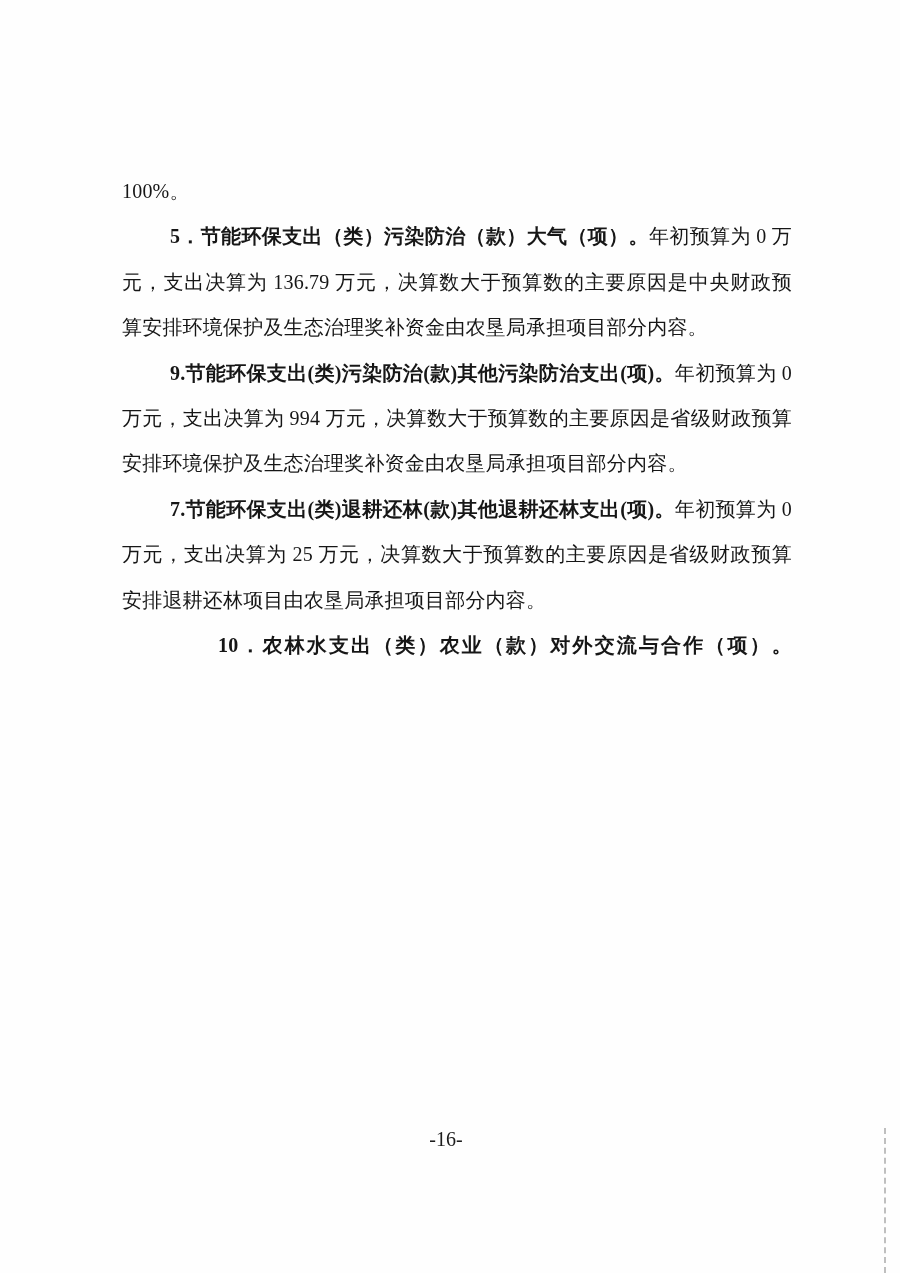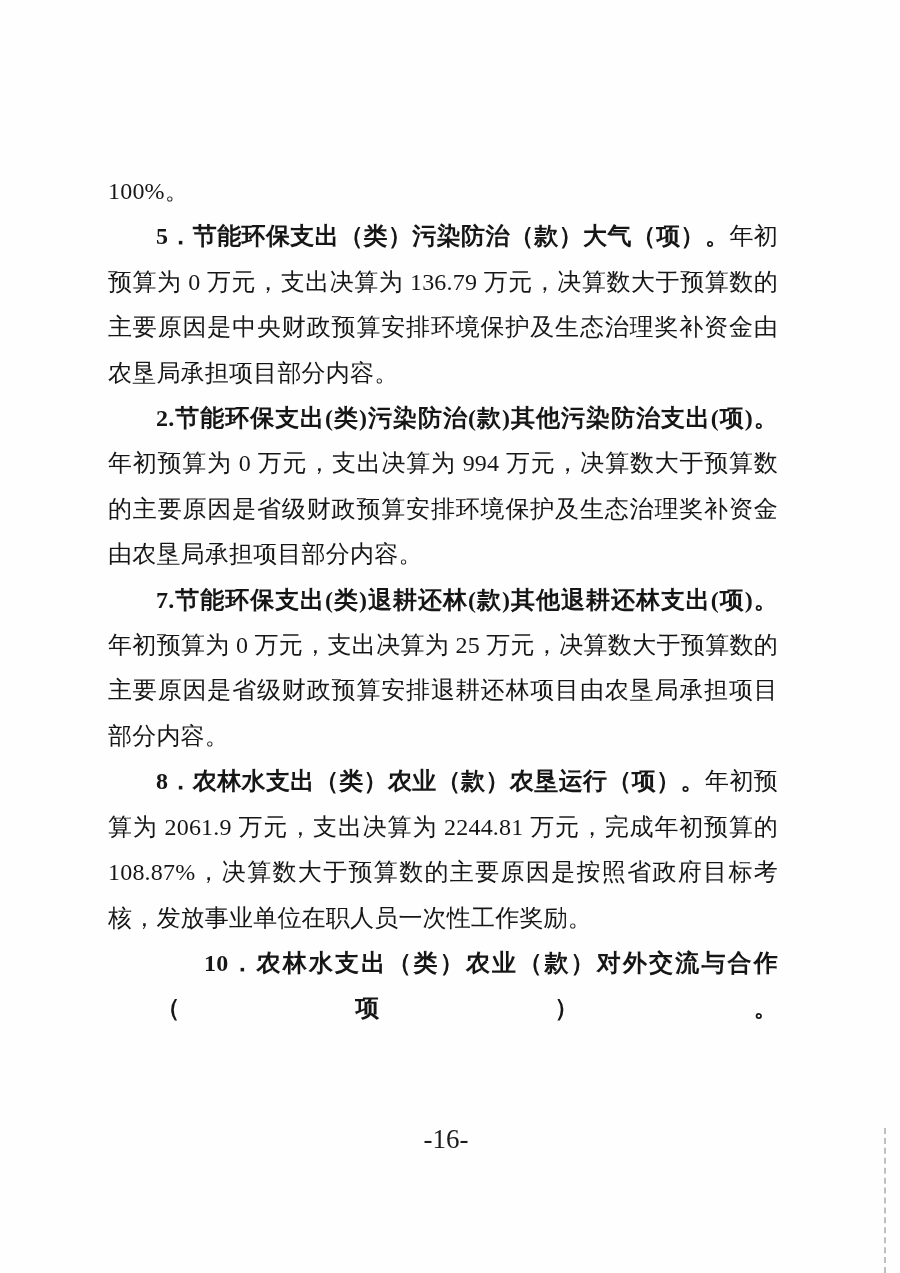--- a/index.html
+++ b/index.html
@@ -11,24 +11,24 @@
     position: relative;
     width: 900px;
     height: 1273px;
     background: #fefefe;
     overflow: hidden;
     font-family: "Liberation Serif", "DejaVu Serif", serif;
     color: #161616;
   }
   .text-column {
     position: absolute;
-    left: 108px;
+    left: 122px;
     top: 169px;
     width: 670px;
-    font-size: 24px;
+    font-size: 20px;
     line-height: 45.4px;
     text-align: justify;
     text-justify: inter-ideograph;
     letter-spacing: 0.2px;
   }
   .para {
     margin: 0;
     padding: 0;
   }
   .para.indent {
@@ -40,21 +40,21 @@
   }
   .hd {
     font-weight: 700;
   }
   .page-number {
     position: absolute;
     left: 122px;
     top: 1124px;
     width: 648px;
     text-align: center;
-    font-size: 27px;
+    font-size: 20px;
     line-height: 30px;
     color: #1c1c1c;
   }
   .edge-dashed-line {
     position: absolute;
     left: 884px;
     top: 1128px;
     height: 145px;
     width: 0;
     border-left: 2px dashed #b0b0b0;
@@ -65,25 +65,24 @@
 <body>
 
 <div class="page">
 
   <div class="text-column">
 
     <p class="para"><span>100%。</span></p>
 
     <p class="para indent"><span class="hd">5．节能环保支出（类）污染防治（款）大气（项）。</span><span>年初预算为 0 万元，支出决算为 136.79 万元，决算数大于预算数的主要原因是中央财政预算安排环境保护及生态治理奖补资金由农垦局承担项目部分内容。</span></p>
 
-    <p class="para indent"><span class="hd">2.节能环保支出(类)污染防治(款)其他污染防治支出(项)。</span><span>年初预算为 0 万元，支出决算为 994 万元，决算数大于预算数的主要原因是省级财政预算安排环境保护及生态治理奖补资金由农垦局承担项目部分内容。</span></p>
+    <p class="para indent"><span class="hd">9.节能环保支出(类)污染防治(款)其他污染防治支出(项)。</span><span>年初预算为 0 万元，支出决算为 994 万元，决算数大于预算数的主要原因是省级财政预算安排环境保护及生态治理奖补资金由农垦局承担项目部分内容。</span></p>
 
     <p class="para indent"><span class="hd">7.节能环保支出(类)退耕还林(款)其他退耕还林支出(项)。</span><span>年初预算为 0 万元，支出决算为 25 万元，决算数大于预算数的主要原因是省级财政预算安排退耕还林项目由农垦局承担项目部分内容。</span></p>
 
-    <p class="para indent"><span class="hd">8．农林水支出（类）农业（款）农垦运行（项）。</span><span>年初预算为 2061.9 万元，支出决算为 2244.81 万元，完成年初预算的 108.87%，决算数大于预算数的主要原因是按照省政府目标考核，发放事业单位在职人员一次性工作奖励。</span></p>
 
 
     <p class="para indent stretch"><span class="hd">10．农林水支出（类）农业（款）对外交流与合作（项）。</span></p>
 
   </div>
 
   <div class="page-number">-16-</div>
 
   <div class="edge-dashed-line"></div>
 

